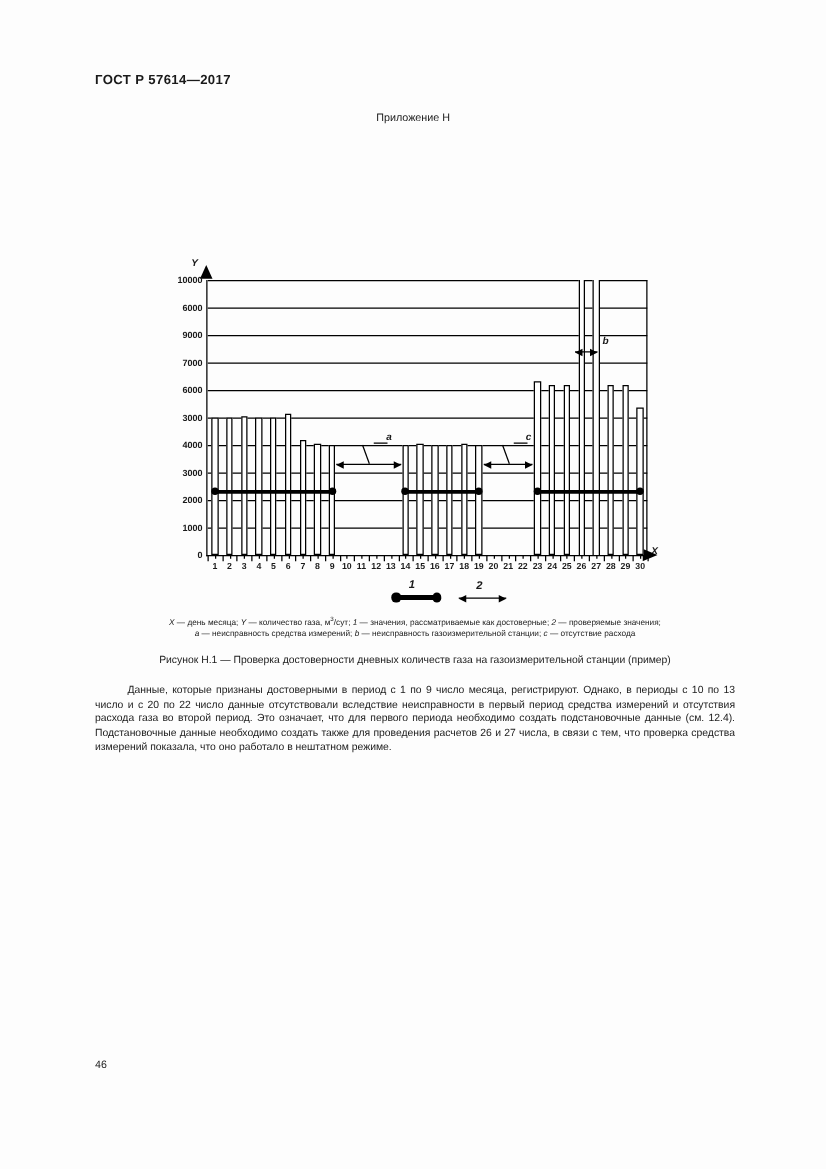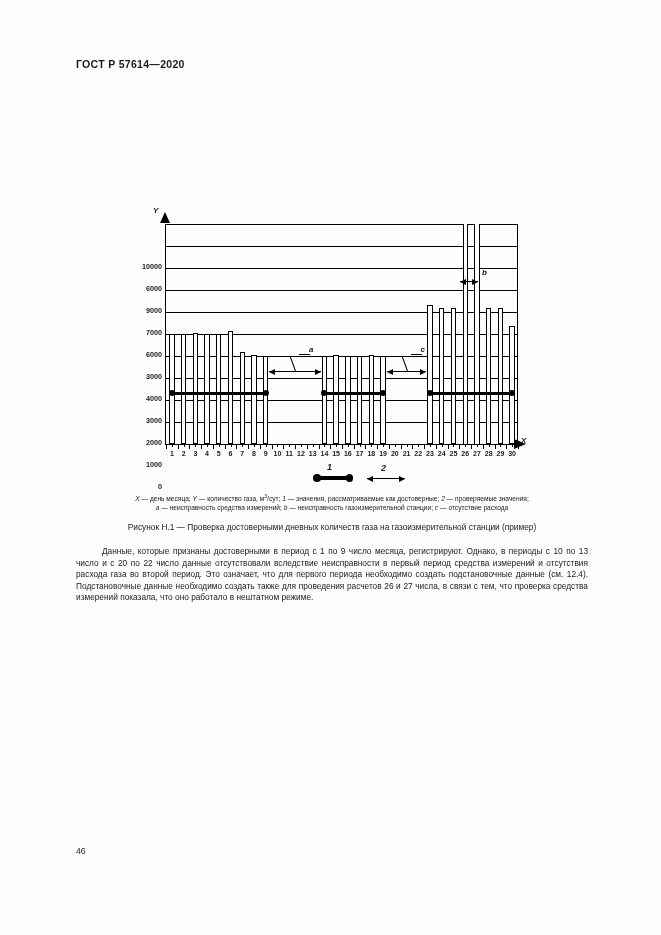--- a/index.html
+++ b/index.html
@@ -99,21 +99,20 @@
     border-right: 1.3px solid #000;
   }
   .ytick-label {
     position: absolute;
     right: 100%;
     margin-right: 4px;
     transform: translateY(-50%);
     font-size: 7.2px;
     font-weight: bold;
     white-space: nowrap;
-    margin-top: 42px;
   }
   .axis-label-y {
     position: absolute;
     left: 20px;
     top: 0px;
     font-size: 8px;
     font-style: italic;
     font-weight: bold;
   }
   .axis-label-x {
@@ -278,23 +277,24 @@
     left: 76px;
     top: 846px;
     font-size: 8.5px;
   }
 </style>
 </head>
 <body>
 
 <div class="page">
 
-  <div class="std-header">ГОСТ Р 57614—2020</div>
+  <div class="std-header">ГОСТ Р 57614—2017</div>
 
   <div class="annex-block">
+    <div>Приложение Н</div>
   </div>
 
 
 
   <div class="figure">
     <div class="axis-label-y">Y</div>
     <div class="axis-label-x">X</div>
 
     <svg width="14" height="22" style="position:absolute;left:27px;top:6px;">
       <polygon points="5,0 10,11 0,11" fill="#000"></polygon>
@@ -478,19 +478,19 @@
     <div class="lg-num" style="left:194px;top:0px;">1</div>
     <div class="lg-sym2"></div>
     <div class="lg-num" style="left:248px;top:1px;">2</div>
   </div>
 
   <div class="fig-key">
     <div><i>X</i> — день месяца; <i>Y</i> — количество газа, м<sup>3</sup>/сут; <i>1</i> — значения, рассматриваемые как достоверные; <i>2</i> — проверяемые значения;</div>
     <div><i>a</i> — неисправность средства измерений; <i>b</i> — неисправность газоизмерительной станции; <i>c</i> — отсутствие расхода</div>
   </div>
 
-  <div class="fig-caption">Рисунок Н.1 — Проверка достоверными дневных количеств газа на газоизмерительной станции (пример)</div>
+  <div class="fig-caption">Рисунок Н.1 — Проверка достоверности дневных количеств газа на газоизмерительной станции (пример)</div>
 
   <div class="body-para">Данные, которые признаны достоверными в период с 1 по 9 число месяца, регистрируют. Однако, в периоды с 10 по 13 число и с 20 по 22 число данные отсутствовали вследствие неисправности в первый период средства измерений и отсутствия расхода газа во второй период. Это означает, что для первого периода необходимо создать подстановочные данные (см. 12.4). Подстановочные данные необходимо создать также для проведения расчетов 26  и 27 числа, в связи с тем, что проверка средства измерений показала, что оно работало в нештатном режиме.</div>
 
   <div class="page-number">46</div>
 
 </div>
 
 </body></html>

